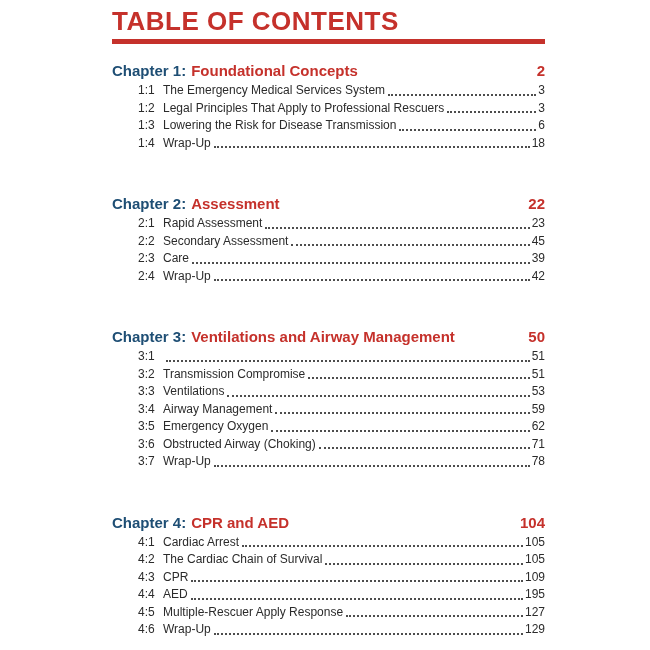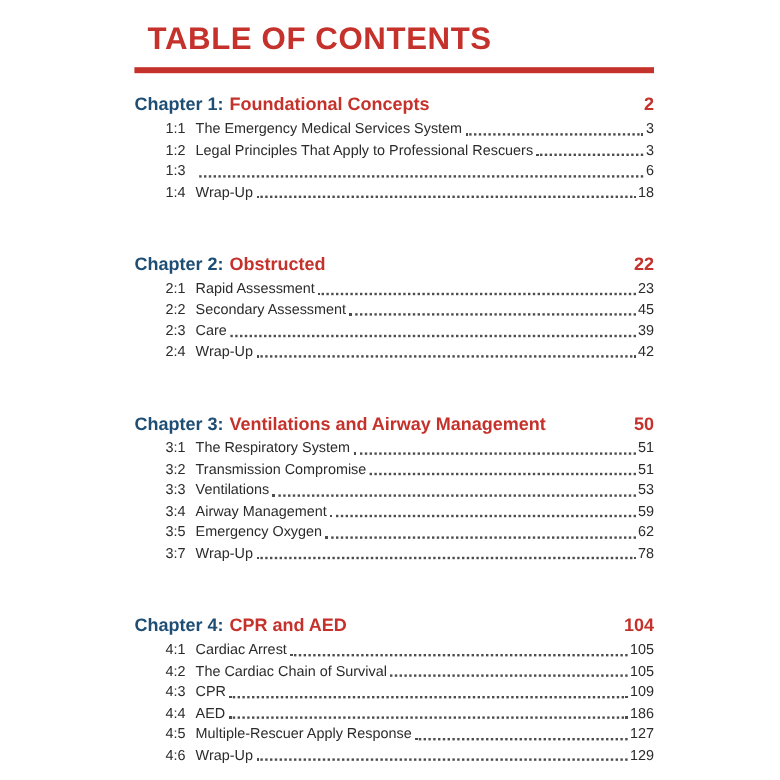--- a/index.html
+++ b/index.html
@@ -12,21 +12,21 @@
   *{box-sizing:border-box;}
   html,body{margin:0;padding:0;}
   body{
     width:650px;height:650px;background:var(--bg);
     font-family:"Liberation Sans", sans-serif;
     overflow:hidden;position:relative;
   }
   .page{position:absolute;inset:0;background:var(--bg);}
   .content{position:absolute;left:112px;top:8px;width:433px;}
   .title{
-    margin:11px;font-size:26px;font-weight:bold;line-height:1;
+    margin:0;font-size:26px;font-weight:bold;line-height:1;
     color:var(--red);letter-spacing:0.5px;white-space:nowrap;
   }
   .rule{height:5px;background:var(--red);margin-top:5px;}
   .chapters{margin-top:17px;}
   .chapter + .chapter{margin-top:42px;}
   .chapter-heading{
     display:flex;align-items:baseline;
     font-size:15px;font-weight:bold;line-height:19px;white-space:nowrap;
   }
   .ch-label{color:var(--blue);margin-right:5px;}
@@ -71,37 +71,38 @@
 
   <div class="row">
     <span class="num">1:2</span>
     <span class="sec-title">Legal Principles That Apply to Professional Rescuers</span>
     <span class="leader"></span>
     <span class="pg">3</span>
   </div>
 
   <div class="row">
     <span class="num">1:3</span>
+    <span class="sec-title">Lowering the Risk for Disease Transmission</span>
     <span class="leader"></span>
     <span class="pg">6</span>
   </div>
 
   <div class="row">
     <span class="num">1:4</span>
     <span class="sec-title">Wrap-Up</span>
     <span class="leader"></span>
     <span class="pg">18</span>
   </div>
 </div>
   </section>
 
   <section class="chapter">
     <div class="chapter-heading">
       <span class="ch-label">Chapter 2:</span>
-      <span class="ch-title">Obstructed</span>
+      <span class="ch-title">Assessment</span>
       <span class="ch-page">22</span>
     </div>
     <div class="sections">
   <div class="row">
     <span class="num">2:1</span>
     <span class="sec-title">Rapid Assessment</span>
     <span class="leader"></span>
     <span class="pg">23</span>
   </div>
 
@@ -130,21 +131,20 @@
 
   <section class="chapter">
     <div class="chapter-heading">
       <span class="ch-label">Chapter 3:</span>
       <span class="ch-title">Ventilations and Airway Management</span>
       <span class="ch-page">50</span>
     </div>
     <div class="sections">
   <div class="row">
     <span class="num">3:1</span>
-    <span class="sec-title">The Respiratory System</span>
     <span class="leader"></span>
     <span class="pg">51</span>
   </div>
 
   <div class="row">
     <span class="num">3:2</span>
     <span class="sec-title">Transmission Compromise</span>
     <span class="leader"></span>
     <span class="pg">51</span>
   </div>
@@ -163,20 +163,26 @@
     <span class="pg">59</span>
   </div>
 
   <div class="row">
     <span class="num">3:5</span>
     <span class="sec-title">Emergency Oxygen</span>
     <span class="leader"></span>
     <span class="pg">62</span>
   </div>
 
+  <div class="row">
+    <span class="num">3:6</span>
+    <span class="sec-title">Obstructed Airway (Choking)</span>
+    <span class="leader"></span>
+    <span class="pg">71</span>
+  </div>
 
   <div class="row">
     <span class="num">3:7</span>
     <span class="sec-title">Wrap-Up</span>
     <span class="leader"></span>
     <span class="pg">78</span>
   </div>
 </div>
   </section>
 
@@ -205,21 +211,21 @@
     <span class="num">4:3</span>
     <span class="sec-title">CPR</span>
     <span class="leader"></span>
     <span class="pg">109</span>
   </div>
 
   <div class="row">
     <span class="num">4:4</span>
     <span class="sec-title">AED</span>
     <span class="leader"></span>
-    <span class="pg">186</span>
+    <span class="pg">195</span>
   </div>
 
   <div class="row">
     <span class="num">4:5</span>
     <span class="sec-title">Multiple-Rescuer Apply Response</span>
     <span class="leader"></span>
     <span class="pg">127</span>
   </div>
 
   <div class="row">

